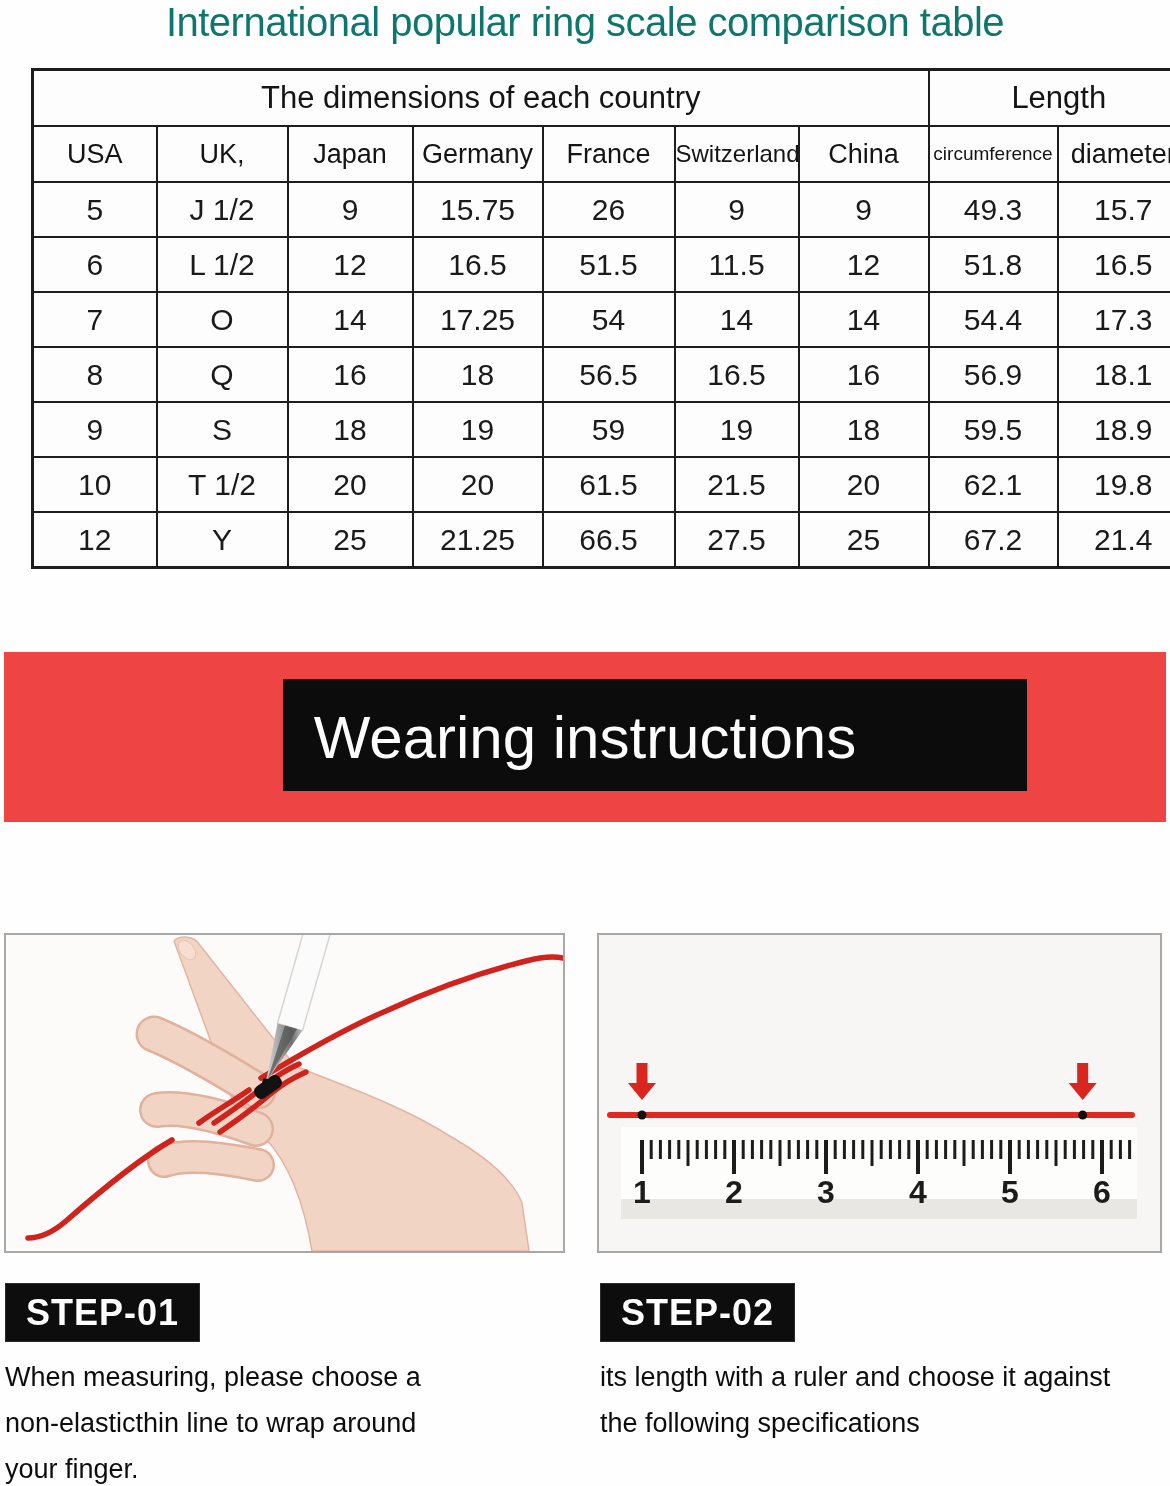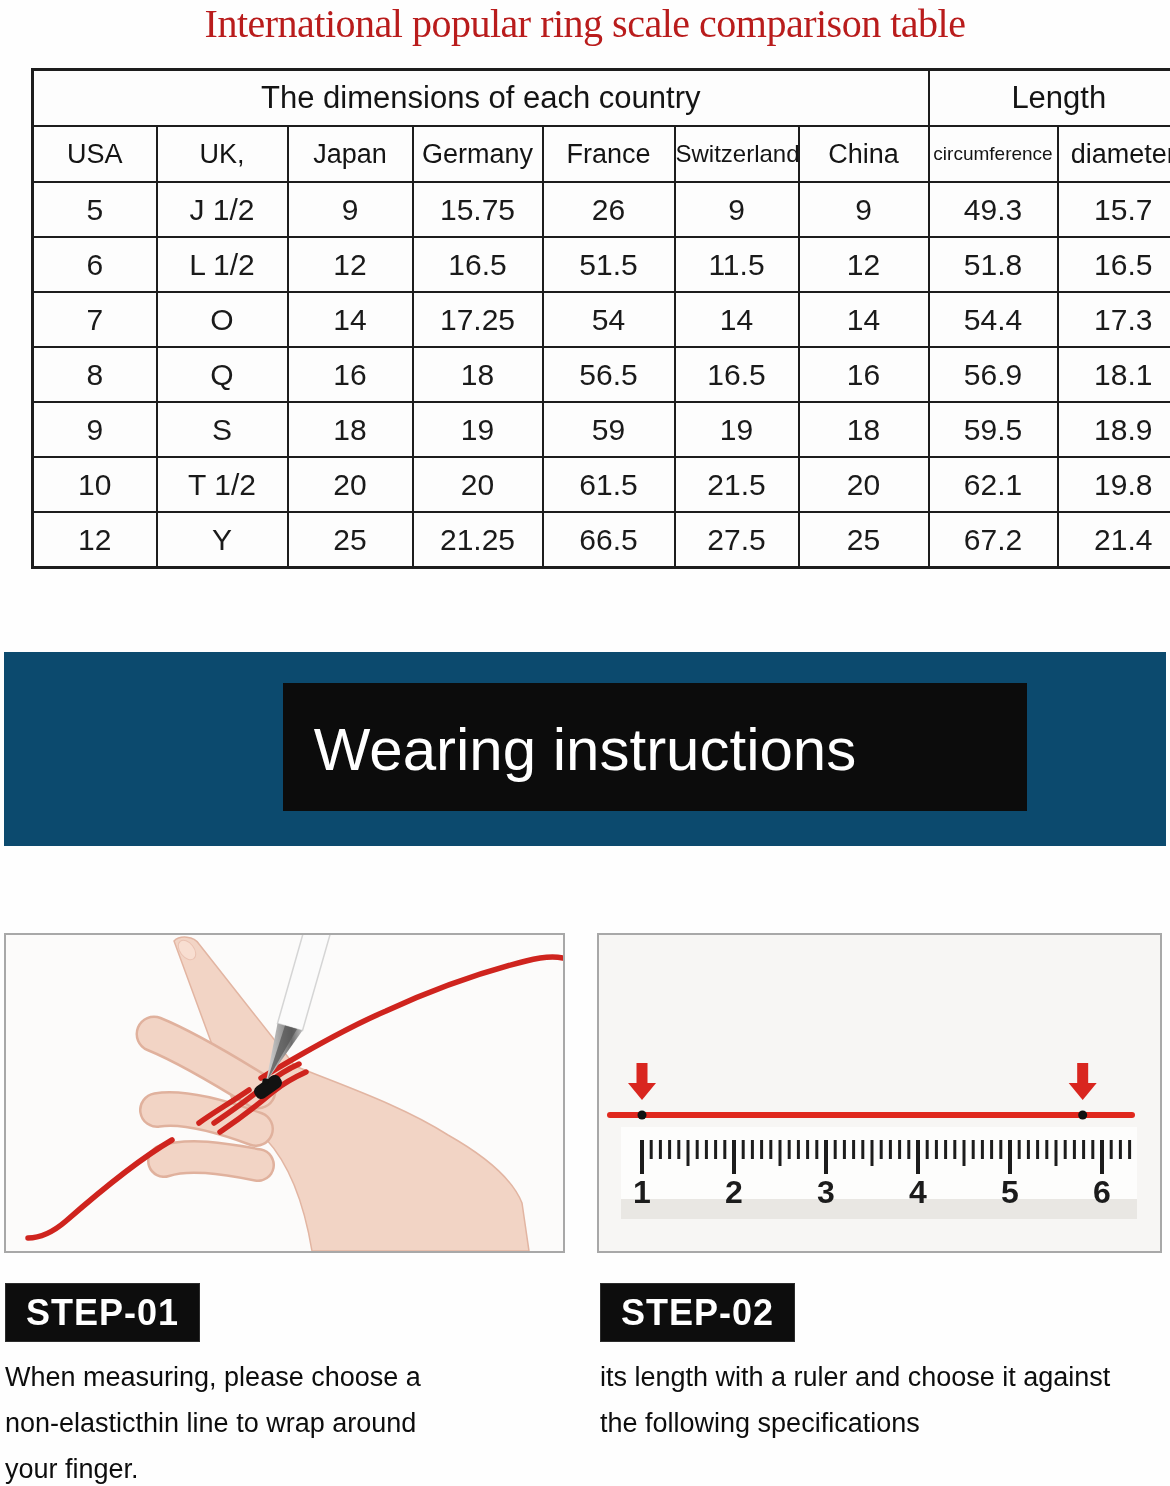--- a/index.html
+++ b/index.html
@@ -4,41 +4,41 @@
 <style>
   html,body{margin:0;padding:0;background:#ffffff;}
   .page{
     position:relative;width:1170px;height:1486px;background:#fefefe;
     font-family:"Liberation Sans",sans-serif;color:#141414;overflow:hidden;
     --accent-red:#d9261f;
   }
   
   .page-title{
     position:absolute;top:0px;left:0;right:0;text-align:center;
-    font-size:40px;font-weight:400;letter-spacing:-0.5px;color:#b91c1c;margin:0;font-family:Liberation Serif, serif;
+    font-size:40px;font-weight:400;letter-spacing:-0.5px;color:#0f766e;margin:0;
   }
   
   table.size-table{
     position:absolute;left:5px;top:68px;width:1160px;
     border-collapse:collapse;table-layout:fixed;background:#fdfdfd;
   }
   table.size-table th,table.size-table td{
     border:2px solid #1d1d1d;text-align:center;vertical-align:middle;
     font-weight:400;padding:0;overflow:hidden;white-space:nowrap;
   }
   table.size-table{border:3px solid #1d1d1d;margin-left:26px;}
   th.gh{height:54px;font-size:31px;border-bottom:3px solid #1d1d1d;}
   th.ch{height:54px;font-size:27px;}
   th.ch.small{font-size:19px;}
   th.ch.tight{font-size:24px;}
   td.cell{height:53px;font-size:30px;color:#1a1a1a;}
   
   .banner{
-    position:absolute;left:4px;top:652px;width:1162px;height:194px;
-    background:#0c4a6e;display:flex;align-items:center;justify-content:center;
+    position:absolute;left:4px;top:652px;width:1162px;height:170px;
+    background:#ef4444;display:flex;align-items:center;justify-content:center;
   }
   .banner-inner{
     position:absolute;left:24%;top:16%;width:64%;height:66%;background:#0c0c0c;
   }
   .banner-label{
     position:relative;color:#fff;font-size:60px;font-weight:400;letter-spacing:0px;
   }
   
   .panel{
     position:absolute;top:933px;height:320px;border:2px solid #a8a8a8;

